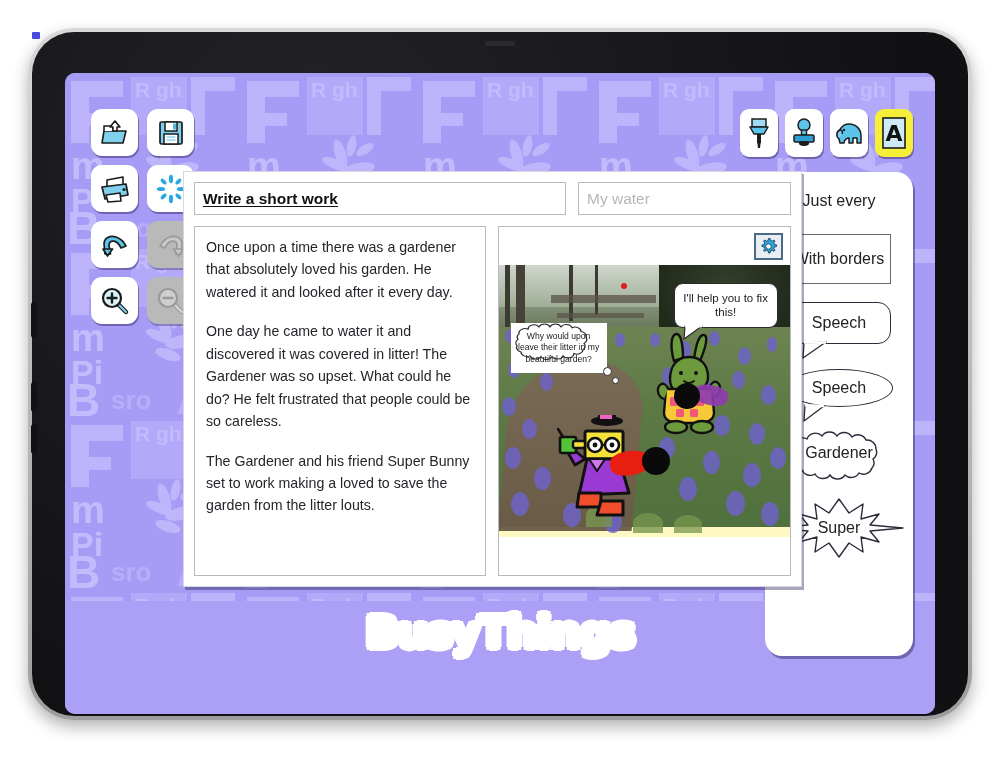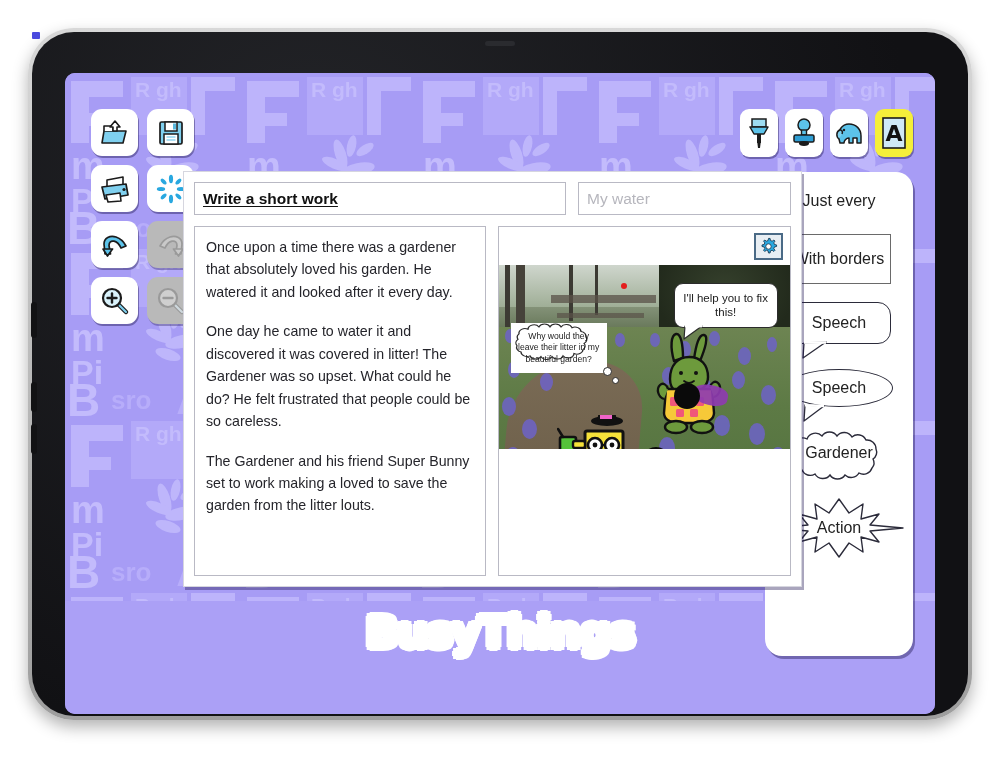--- a/index.html
+++ b/index.html
@@ -155,21 +155,21 @@
     position:relative;overflow:hidden;
   }
   #gear-btn{
     position:absolute;right:7px;top:6px;width:29px;height:27px;
     border:2px solid #4a6a86;background:#e8eef3;
     display:flex;align-items:center;justify-content:center;box-sizing:border-box;
   }
 
   
   #photo{
-    position:absolute;left:0;top:38px;width:100%;height:184px;overflow:hidden;
+    position:absolute;left:0;top:38px;width:100%;height:272px;overflow:hidden;
     background:#fef9c3;
   }
   .ph{position:absolute;}
   #ph-sky{left:0;top:0;width:100%;height:42px;
      background:linear-gradient(180deg,#cfd6cd 0%,#9fae96 100%);}
   #ph-far{left:0;top:0;width:100%;height:72px;
      background:linear-gradient(180deg,#b9c3b2 0%,#5d6e4e 100%);}
   #ph-trees{left:0;top:0;width:100%;height:80px;}
   #ph-ground{left:0;top:62px;width:100%;height:200px;
      background:linear-gradient(180deg,#6d8452 0%,#5d7a45 40%,#50703d 100%);}
@@ -770,21 +770,21 @@
           <circle cx="8" cy="52" r="2.6" fill="#fff" stroke="#2b2b3a" stroke-width="1.2"></circle>
         </svg>
         <span class="lbl" style="top:-5px">Gardener</span>
       </div>
 
       <div class="style-opt" id="opt-action">
         <svg viewBox="0 0 132 62" width="132" height="62">
           <path d="M66 2 L76 16 L90 7 L88 22 L106 17 L97 28 L130 31 L97 34 L106 45 L88 40 L90 55 L76 46
                    L66 60 L56 46 L42 55 L44 40 L26 45 L35 34 L2 31 L35 28 L26 17 L44 22 L42 7 L56 16 Z" fill="#fff" stroke="#2b2b3a" stroke-width="1.4" stroke-linejoin="round"></path>
         </svg>
-        <span class="lbl">Action</span>
+        <span class="lbl">Super</span>
       </div>
 
     </div>
 
     <div id="workspace">
 
       <div id="field-row">
         <div class="field" id="title-field">
           <span id="title-text">Write a short work</span>
         </div>
@@ -934,21 +934,21 @@
               </svg>
             </div>
 
             <div class="photo-bubble" id="bubble-thought">
               <svg class="cloudbg" viewBox="0 0 96 64" preserveAspectRatio="none">
                 <path d="M8 14 a6 6 0 0 1 9 -6 a6 6 0 0 1 11 -3 a6 6 0 0 1 11 0 a6 6 0 0 1 11 0 a6 6 0 0 1 11 1
                          a6 6 0 0 1 9 5 a6 6 0 0 1 5 7 a6 6 0 0 1 -2 8 a6 6 0 0 1 -1 8
                          a6 6 0 0 1 -9 5 a6 6 0 0 1 -11 3 a6 6 0 0 1 -11 1 a6 6 0 0 1 -11 0 a6 6 0 0 1 -11 -1
                          a6 6 0 0 1 -9 -5 a6 6 0 0 1 -4 -8 a6 6 0 0 1 1 -8 a6 6 0 0 1 1 -7 Z" fill="#fff" stroke="#2b2b2b" stroke-width="1.3"></path>
               </svg>
-              <span class="tx">Why would they leave their litter in my beautiful garden?</span>
+              <span class="tx">Why would upon leave their litter in my beautiful garden?</span>
               <span class="dot" style="right:-5px;bottom:-3px;width:7px;height:7px;"></span>
               <span class="dot" style="right:-12px;bottom:-11px;width:5px;height:5px;"></span>
             </div>
           </div>
 
         </div>
       </div>
     </div>
 
     <div id="logo">

